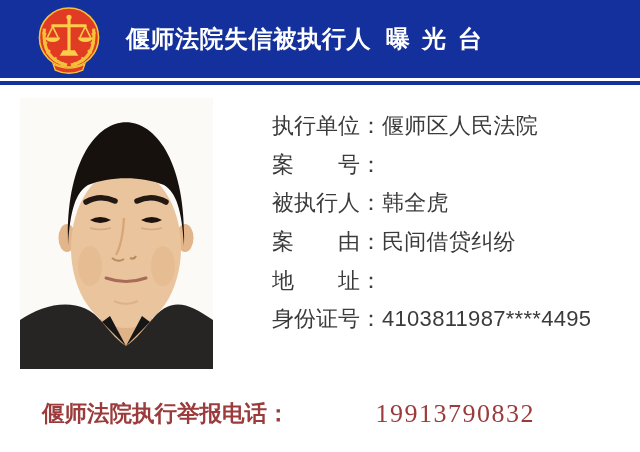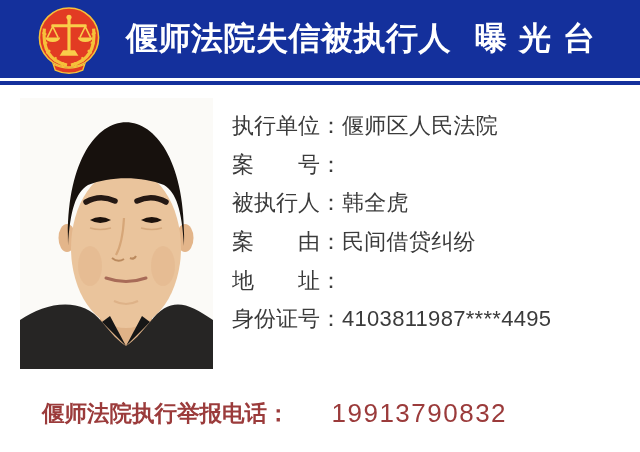--- a/index.html
+++ b/index.html
@@ -5,35 +5,35 @@
   html,body{margin:0;padding:0;}
   body{
     width:640px;height:452px;position:relative;background:#ffffff;
     font-family:"Liberation Sans","DejaVu Sans",sans-serif;overflow:hidden;
   }
   .header{position:absolute;left:0;top:0;width:640px;height:78px;background:#14309c;}
   .header-underline{position:absolute;left:0;top:81px;width:640px;height:4px;background:#14309c;}
   .emblem{position:absolute;left:33px;top:5px;width:72px;height:69px;}
   .title{
     position:absolute;left:126px;top:0;height:78px;display:flex;align-items:center;
-    color:#ffffff;font-weight:bold;font-size:32px;letter-spacing:0.5px;white-space:nowrap;
+    color:#ffffff;font-weight:bold;font-size:24px;letter-spacing:0.5px;white-space:nowrap;
   }
-  .title-right{margin-left:24px;letter-spacing:12px;}
+  .title-right{margin-left:15px;letter-spacing:12px;}
   .photo{position:absolute;left:20px;top:98px;width:193px;height:271px;}
   .photo svg{display:block;}
   .info{position:absolute;left:232px;top:107px;width:400px;}
   .field-row{display:flex;align-items:center;height:38.6px;font-size:22px;color:#3b3b3b;white-space:nowrap;}
-  .field-label{display:inline-block;min-width:110px;}
+  .field-label{display:inline-block;min-width:110px;margin-left:40px;}
   .field-value{letter-spacing:0.3px;}
   .footer{
     position:absolute;left:42px;top:398px;display:flex;align-items:center;
-    color:#9b3b3b;white-space:nowrap;
+    color:#9b3b3b;white-space:nowrap;gap:9px;
   }
   .hotline-label{font-size:22.5px;font-weight:bold;}
-  .hotline-number{font-size:26px;margin-left:42px;letter-spacing:1.5px;}
+  .hotline-number{font-size:26px;margin-left:77px;letter-spacing:1.5px;font-family:Liberation Serif, serif;}
 </style>
 </head>
 <body>
 
 <div class="header"></div>
 <div class="header-underline"></div>
 
 <div class="emblem">
   <svg width="72" height="69" viewBox="0 0 72 70" xmlns="http://www.w3.org/2000/svg">
     <circle cx="36" cy="33" r="30" fill="#e23b23" stroke="#f6c13a" stroke-width="1.6"></circle>

